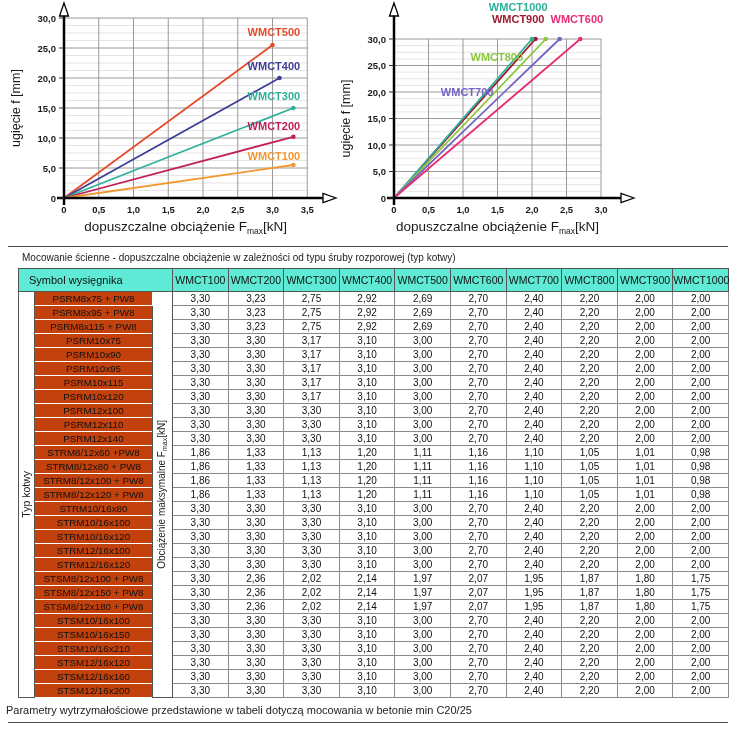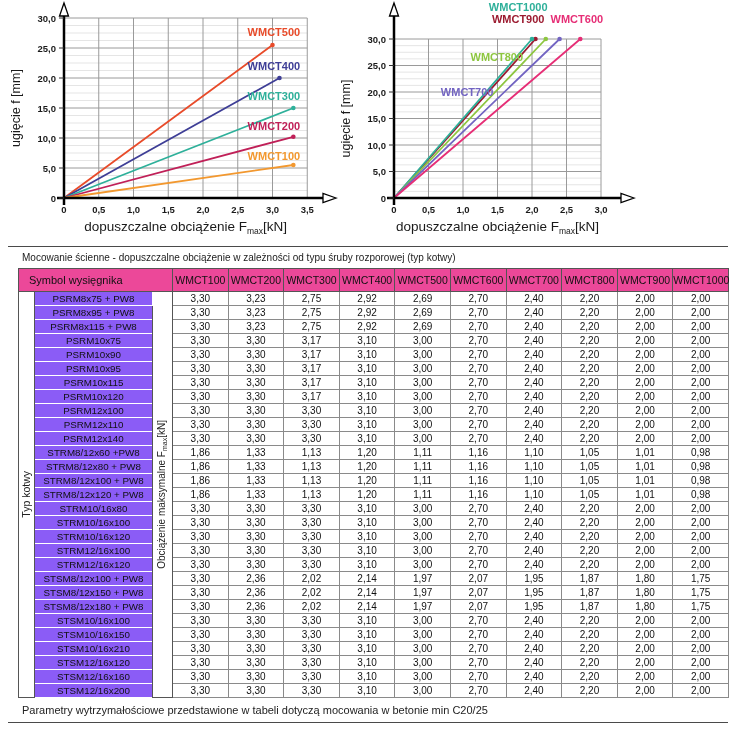--- a/index.html
+++ b/index.html
@@ -4,35 +4,35 @@
 <style>
   html,body{margin:0;padding:0;}
   body{
     width:736px;height:736px;overflow:hidden;background:#ffffff;
     font-family:"Liberation Sans","DejaVu Sans",sans-serif;color:#1a1a1a;
     position:relative;
   }
   #charts{display:block;width:736px;height:246px;}
   .rule{height:0;border-top:1.5px solid #4a4a4a;margin:0 8px;}
   .caption{font-size:10px;color:#222;padding:5px 0 5px 22px;}
-  .footnote{font-size:11px;color:#222;padding:6px 0 6px 22px;}
+  .footnote{font-size:11px;color:#222;padding:6px 0 6px 6px;}
   table.tbl{
     border-collapse:collapse;table-layout:fixed;
     width:710px;margin:0 0 0 18px;
     font-size:10px;color:#111;
     border:1.5px solid #3a3a3a;
   }
   .tbl thead th{
     border:1px solid #555;font-weight:normal;height:22px;
-    font-size:10.5px;background:#ec4899;text-align:center;padding:0;
+    font-size:10.5px;background:#5eead4;text-align:center;padding:0;
   }
   .tbl thead th.sym{text-align:left;padding-left:10px;font-size:11px;}
   .tbl td{height:13px;line-height:13px;padding:0;text-align:center;}
   .tbl td.name{
-    background:#8b5cf6;border:1px solid #ffffff;
+    background:#c2410c;border:1px solid #ffffff;
     font-size:9.8px;white-space:nowrap;
   }
   .tbl td.typ,.tbl td.vlabel{border:1px solid #555;background:#fff;}
   .tbl td.val{border:1px solid #8a8a8a;font-size:10px;}
   .vert{
     writing-mode:vertical-rl;transform:rotate(180deg);
     white-space:nowrap;margin:0 auto;font-size:10.5px;color:#222;
   }
   .vert sub{font-size:7px;}
 </style>

